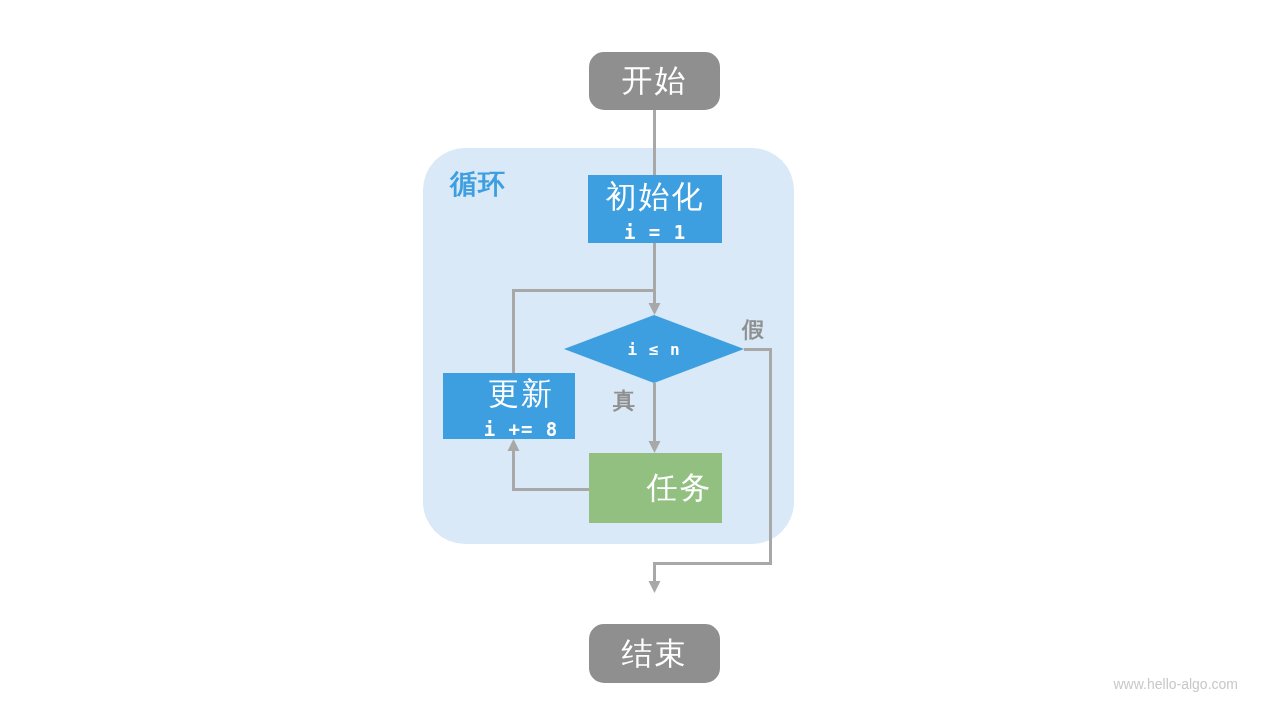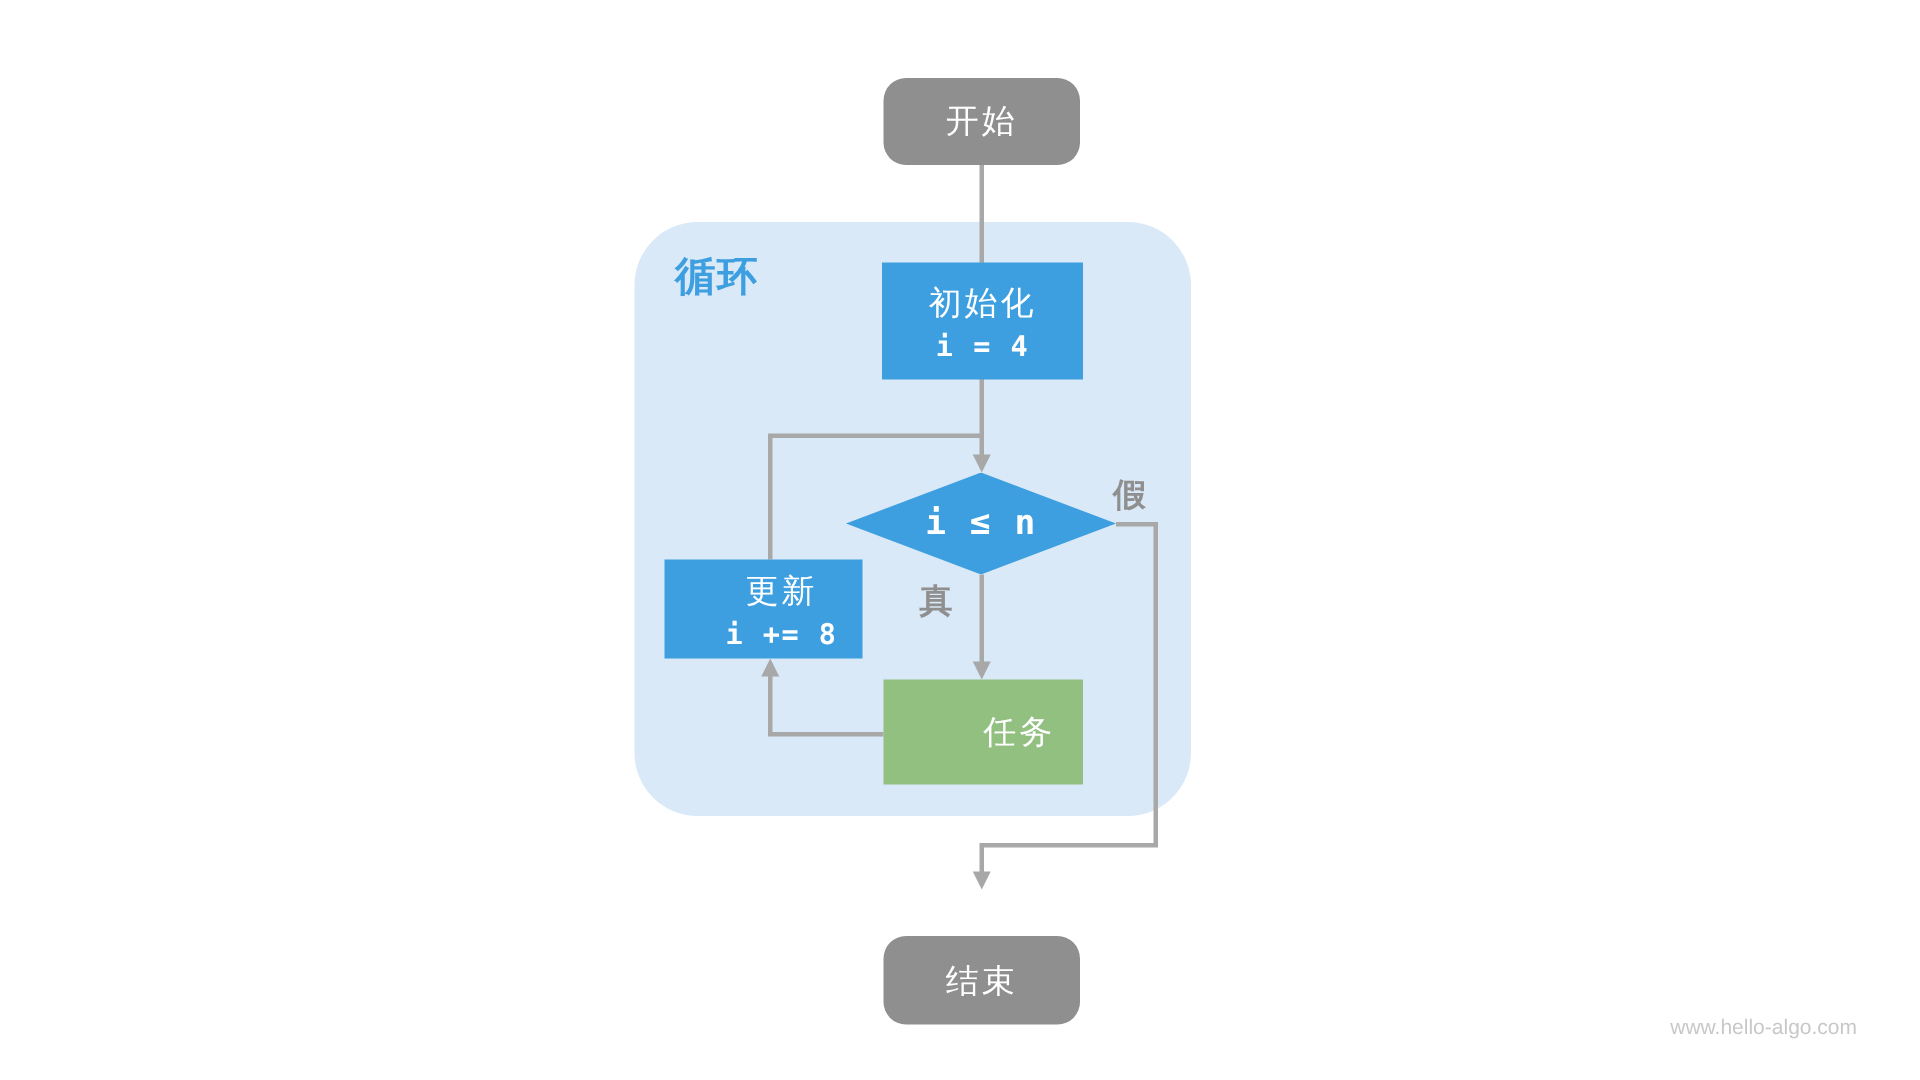--- a/index.html
+++ b/index.html
@@ -50,54 +50,54 @@
   .node {
     position: absolute;
     z-index: 3;
     display: flex;
     flex-direction: column;
     align-items: center;
     justify-content: center;
     color: #ffffff;
     text-align: center;
   }
-  .node .cn { font-size: 22px; letter-spacing: 2px; }
+  .node .cn { font-size: 31px; letter-spacing: 2px; }
   .node .code {
     font-family: "DejaVu Sans Mono", "Liberation Mono", monospace;
     font-size: 19px;
     font-weight: bold;
     margin-top: 3px;
     letter-spacing: 1px;
   }
 
   .terminal {
     background: var(--terminal-gray);
     border-radius: 15px;
   }
   .node-start { left: 589px; top: 52px;  width: 131px; height: 58px; }
   .node-end   { left: 589px; top: 593px; width: 131px; height: 59px; margin-top: 31px; }
 
   .process { background: var(--process-blue); }
-  .node-init   { left: 588px; top: 175px; width: 134px; height: 78px; }
+  .node-init   { left: 588px; top: 175px; width: 134px; height: 68px; }
   .node-update { left: 443px; top: 373px; width: 132px; height: 66px; padding-left: 24px; }
 
   .node-task {
     left: 589px; top: 453px;
     width: 133px; height: 70px;
     background: var(--task-green);
     padding-left: 48px;
   }
 
   .node-condition {
     left: 564px; top: 315px;
     width: 180px; height: 68px;
     background: var(--process-blue);
     clip-path: polygon(50% 0, 100% 50%, 50% 100%, 0 50%);
   }
-  .node-condition .code { margin-top: 0; font-size: 23px; }
+  .node-condition .code { margin-top: 0; font-size: 16px; }
 
   .edge-label {
     position: absolute;
     z-index: 3;
     font-size: 22px;
     font-weight: bold;
     color: var(--label-gray);
   }
   .edge-label-true  { left: 613px; top: 386px; }
   .edge-label-false { left: 742px; top: 315px; }
@@ -135,21 +135,21 @@
       <polyline points="744,349.5 770.5,349.5 770.5,563.5 654.5,563.5 654.5,590" marker-end="url(#arrow)"></polyline>
     </g>
   </svg>
 
   <div class="node terminal node-start">
     <span class="cn">开始</span>
   </div>
 
   <div class="node process node-init">
     <span class="cn">初始化</span>
-    <span class="code">i = 4</span>
+    <span class="code">i = 1</span>
   </div>
 
   <div class="node node-condition">
     <span class="code">i ≤ n</span>
   </div>
 
   <div class="node process node-update">
     <span class="cn">更新</span>
     <span class="code">i += 8</span>
   </div>

